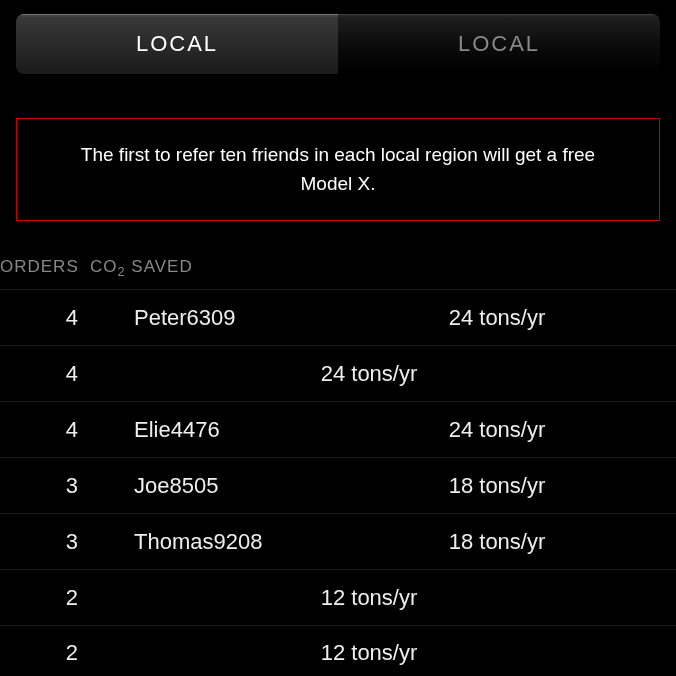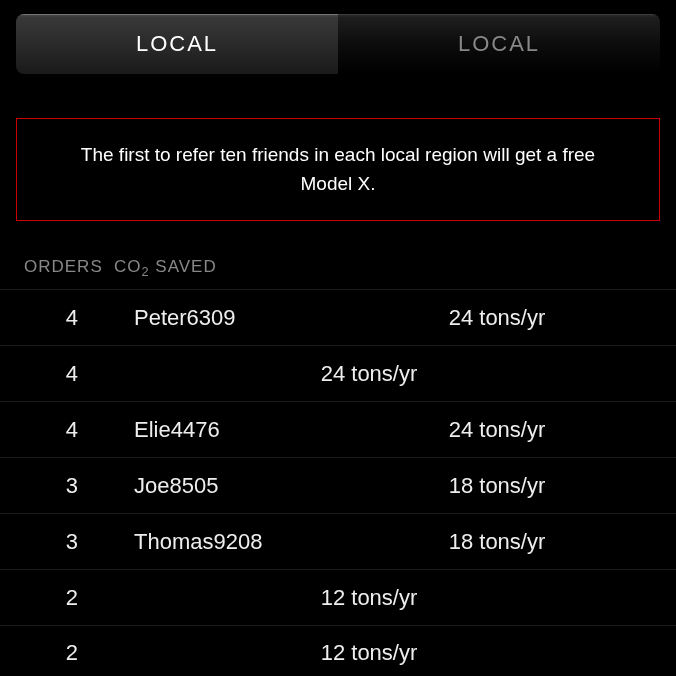--- a/index.html
+++ b/index.html
@@ -47,21 +47,21 @@
       border: 1px solid #cc0000;
       padding: 22px 56px;
       text-align: center;
       font-size: 19px;
       line-height: 1.5;
       color: #fff;
       font-weight: 300;
     }
     .header-row {
       display: flex;
-      margin: 36px 16px 0 24px;
+      margin: 36px 16px 0 0;
       font-size: 17px;
       color: #888;
       letter-spacing: 1px;
       font-weight: 400;
     }
     .header-orders {
       flex: 0 0 90px;
       text-align: left;
     }
     .header-co2 {

